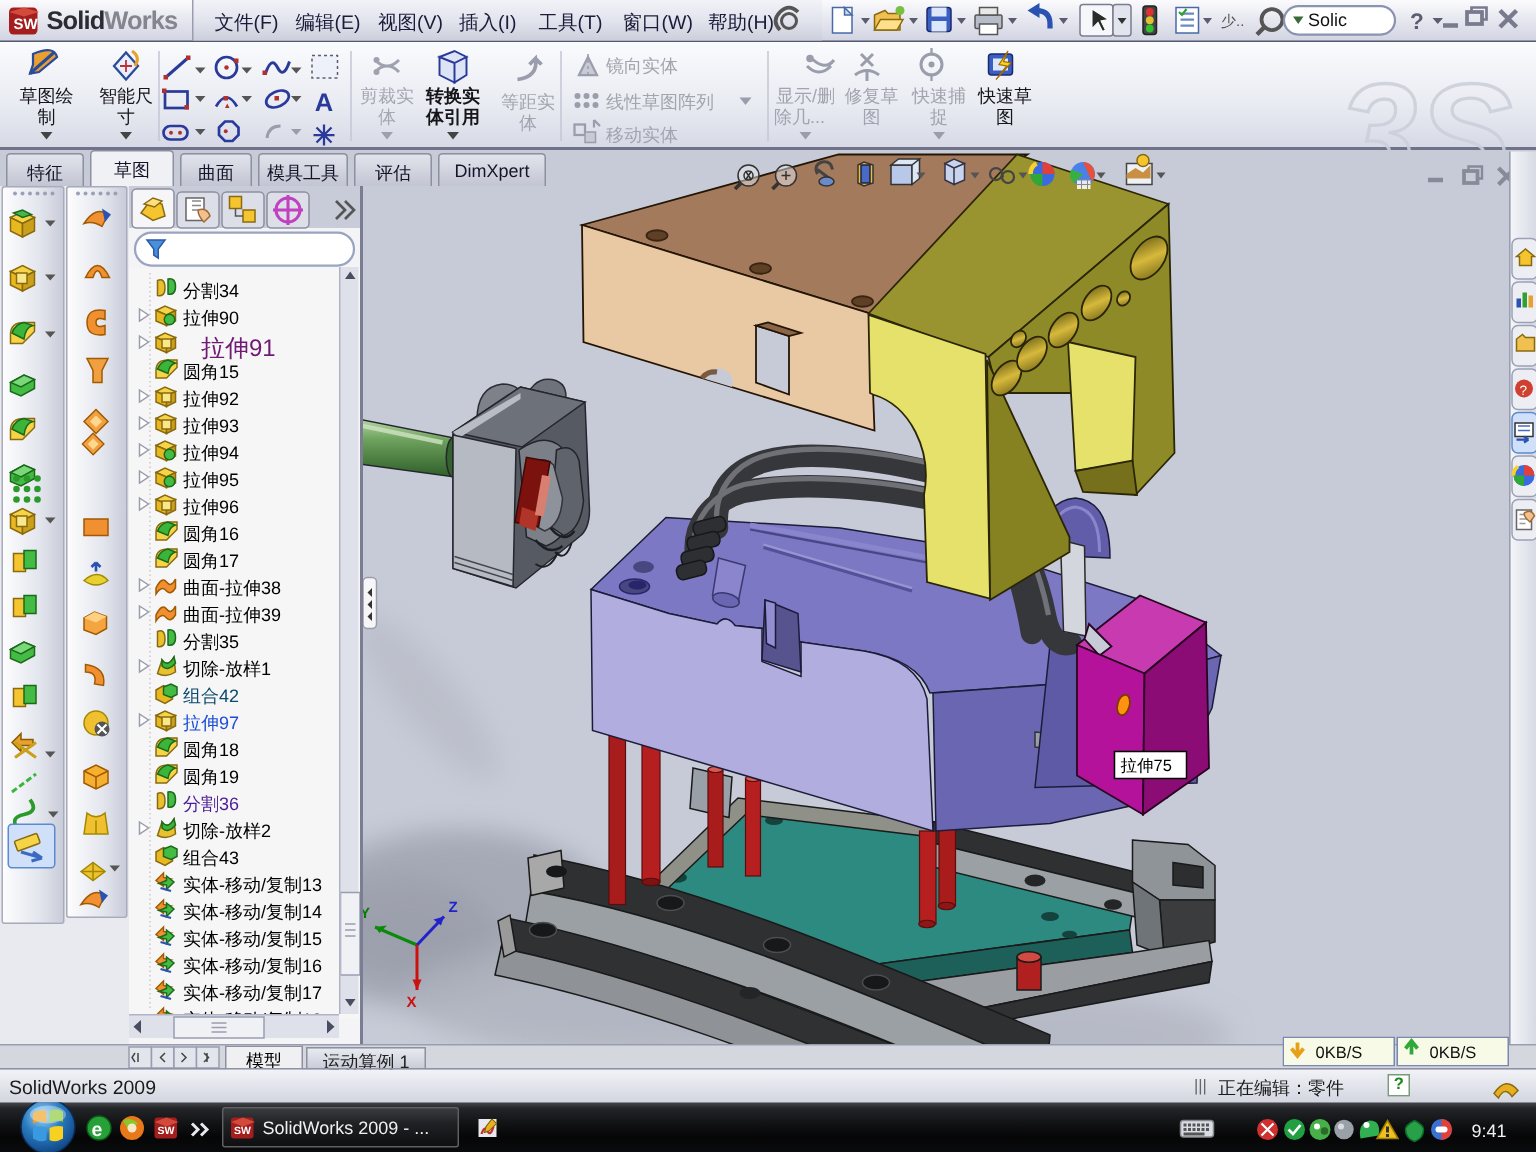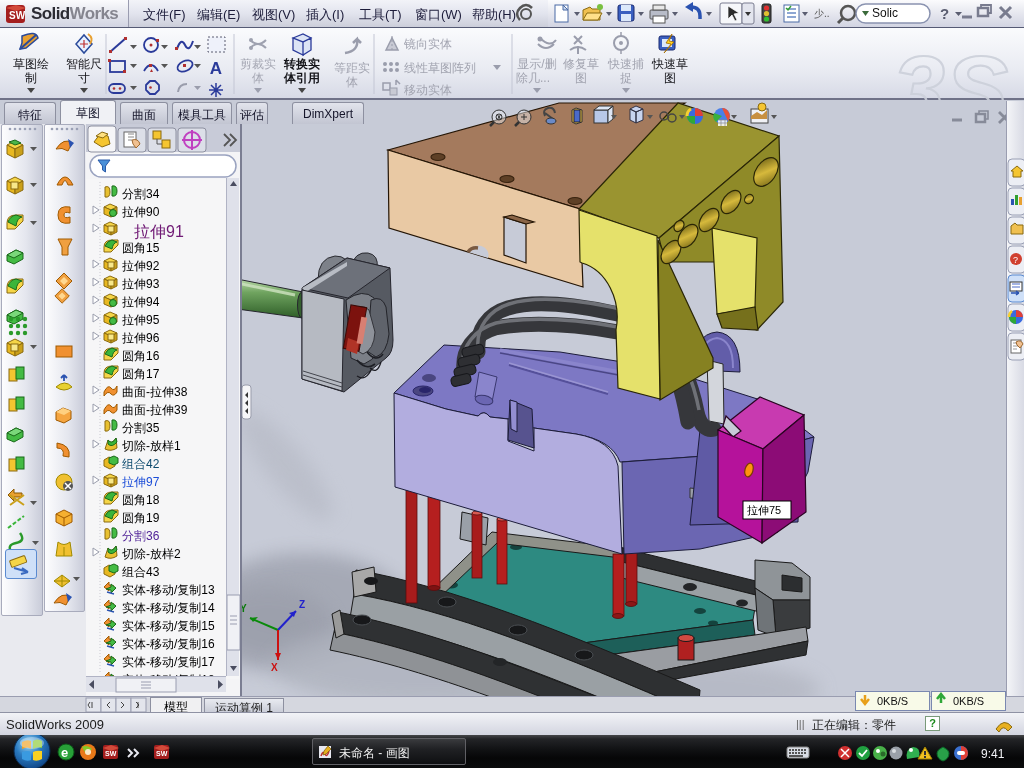--- a/index.html
+++ b/index.html
@@ -224,21 +224,21 @@
 </g>
 
 <text x="950" y="94" font-size="95" font-style="italic" fill="none" stroke="#ccd0da" stroke-width="2.2" font-weight="bold" text-anchor="middle" opacity="0.9">3S</text>
 </svg>
 </div>
 <div class="abs" id="tabrow">
 <div class="tab" style="left:4px;width:52px">特征</div>
 <div class="tab act" style="left:60px;width:56px">草图</div>
 <div class="tab" style="left:120px;width:48px">曲面</div>
 <div class="tab" style="left:172px;width:60px">模具工具</div>
-<div class="tab" style="left:236px;width:32px">评估</div>
+<div class="tab" style="left:236px;width:52px">评估</div>
 <div class="tab" style="left:292px;width:72px">DimXpert</div>
 </div>
 <div class="abs" id="lpanelbg"></div>
 <div class="abs" id="ltb1">
 <svg width="40" height="490" viewBox="0 0 40 490">
 <defs>
 <g id="cub1">
           <path d="M2,6 l8,-4 l8,4 l-8,4 z" fill="#f5d547" stroke="#8a6a10"></path>
           <path d="M2,6 l0,9 l8,4 l0,-9 z" fill="#e8b820" stroke="#8a6a10"></path>
           <path d="M18,6 l0,9 l-8,4 l0,-9 z" fill="#caa01a" stroke="#8a6a10"></path>
@@ -992,26 +992,26 @@
 <circle cx="32" cy="9" r="8" fill="#e87818"></circle>
       <path d="M26,4 a8,8 0 0 1 10,2 l-6,5 z" fill="#88c828"></path>
       <circle cx="32" cy="9" r="3" fill="#f8e8c8"></circle>
 <g transform="translate(46,0)">
         <rect x="1" y="2" width="15" height="14" rx="2" fill="#a41e1e"></rect>
         <path d="M1,5 l8,-3 l8,3 l-8,3 z" fill="#d24a3a"></path>
         <text x="3" y="13" font-size="7" font-weight="bold" fill="#fff">SW</text>
       </g>
 <path d="M72,6 l4,4 l-4,4 M78,6 l4,4 l-4,4" stroke="#e8e8f0" stroke-width="2" fill="none"></path>
 </svg>
+<div class="tbtn" style="left:148px;width:158px">SolidWorks 2009 - ...</div>
 <svg style="position:absolute;left:153px;top:8px" width="17" height="17" viewBox="0 0 17 17">
       <rect x="1" y="2" width="15" height="14" rx="2" fill="#a41e1e"></rect>
       <path d="M1,5 l8,-3 l8,3 l-8,3 z" fill="#d24a3a"></path>
       <text x="3" y="13" font-size="7" font-weight="bold" fill="#fff">SW</text>
     </svg>
-<div class="tbtn" style="left:312px;width:154px">未命名 - 画图</div>
 <svg style="position:absolute;left:317px;top:8px" width="17" height="17" viewBox="0 0 17 17">
       <rect x="2" y="3" width="12" height="12" fill="#e8e8f0"></rect>
       <path d="M4,13 q2,-6 4,-2 q2,4 4,-3" stroke="#c03030" stroke-width="1.5" fill="none"></path>
       <path d="M11,3 l3,3 l-5,5 l-3,1 l1,-4 z" fill="#e8b020" stroke="#7a5a00" stroke-width="0.7"></path>
     </svg>
 <svg style="position:absolute;left:785px;top:10px" width="230" height="18" viewBox="0 0 230 18">
 <rect x="2" y="2" width="22" height="11" rx="2" fill="#d8dce4" stroke="#888"></rect>
       <g fill="#555">
         <rect x="4" y="4" width="2" height="2"></rect>
         <rect x="7" y="4" width="2" height="2"></rect>

